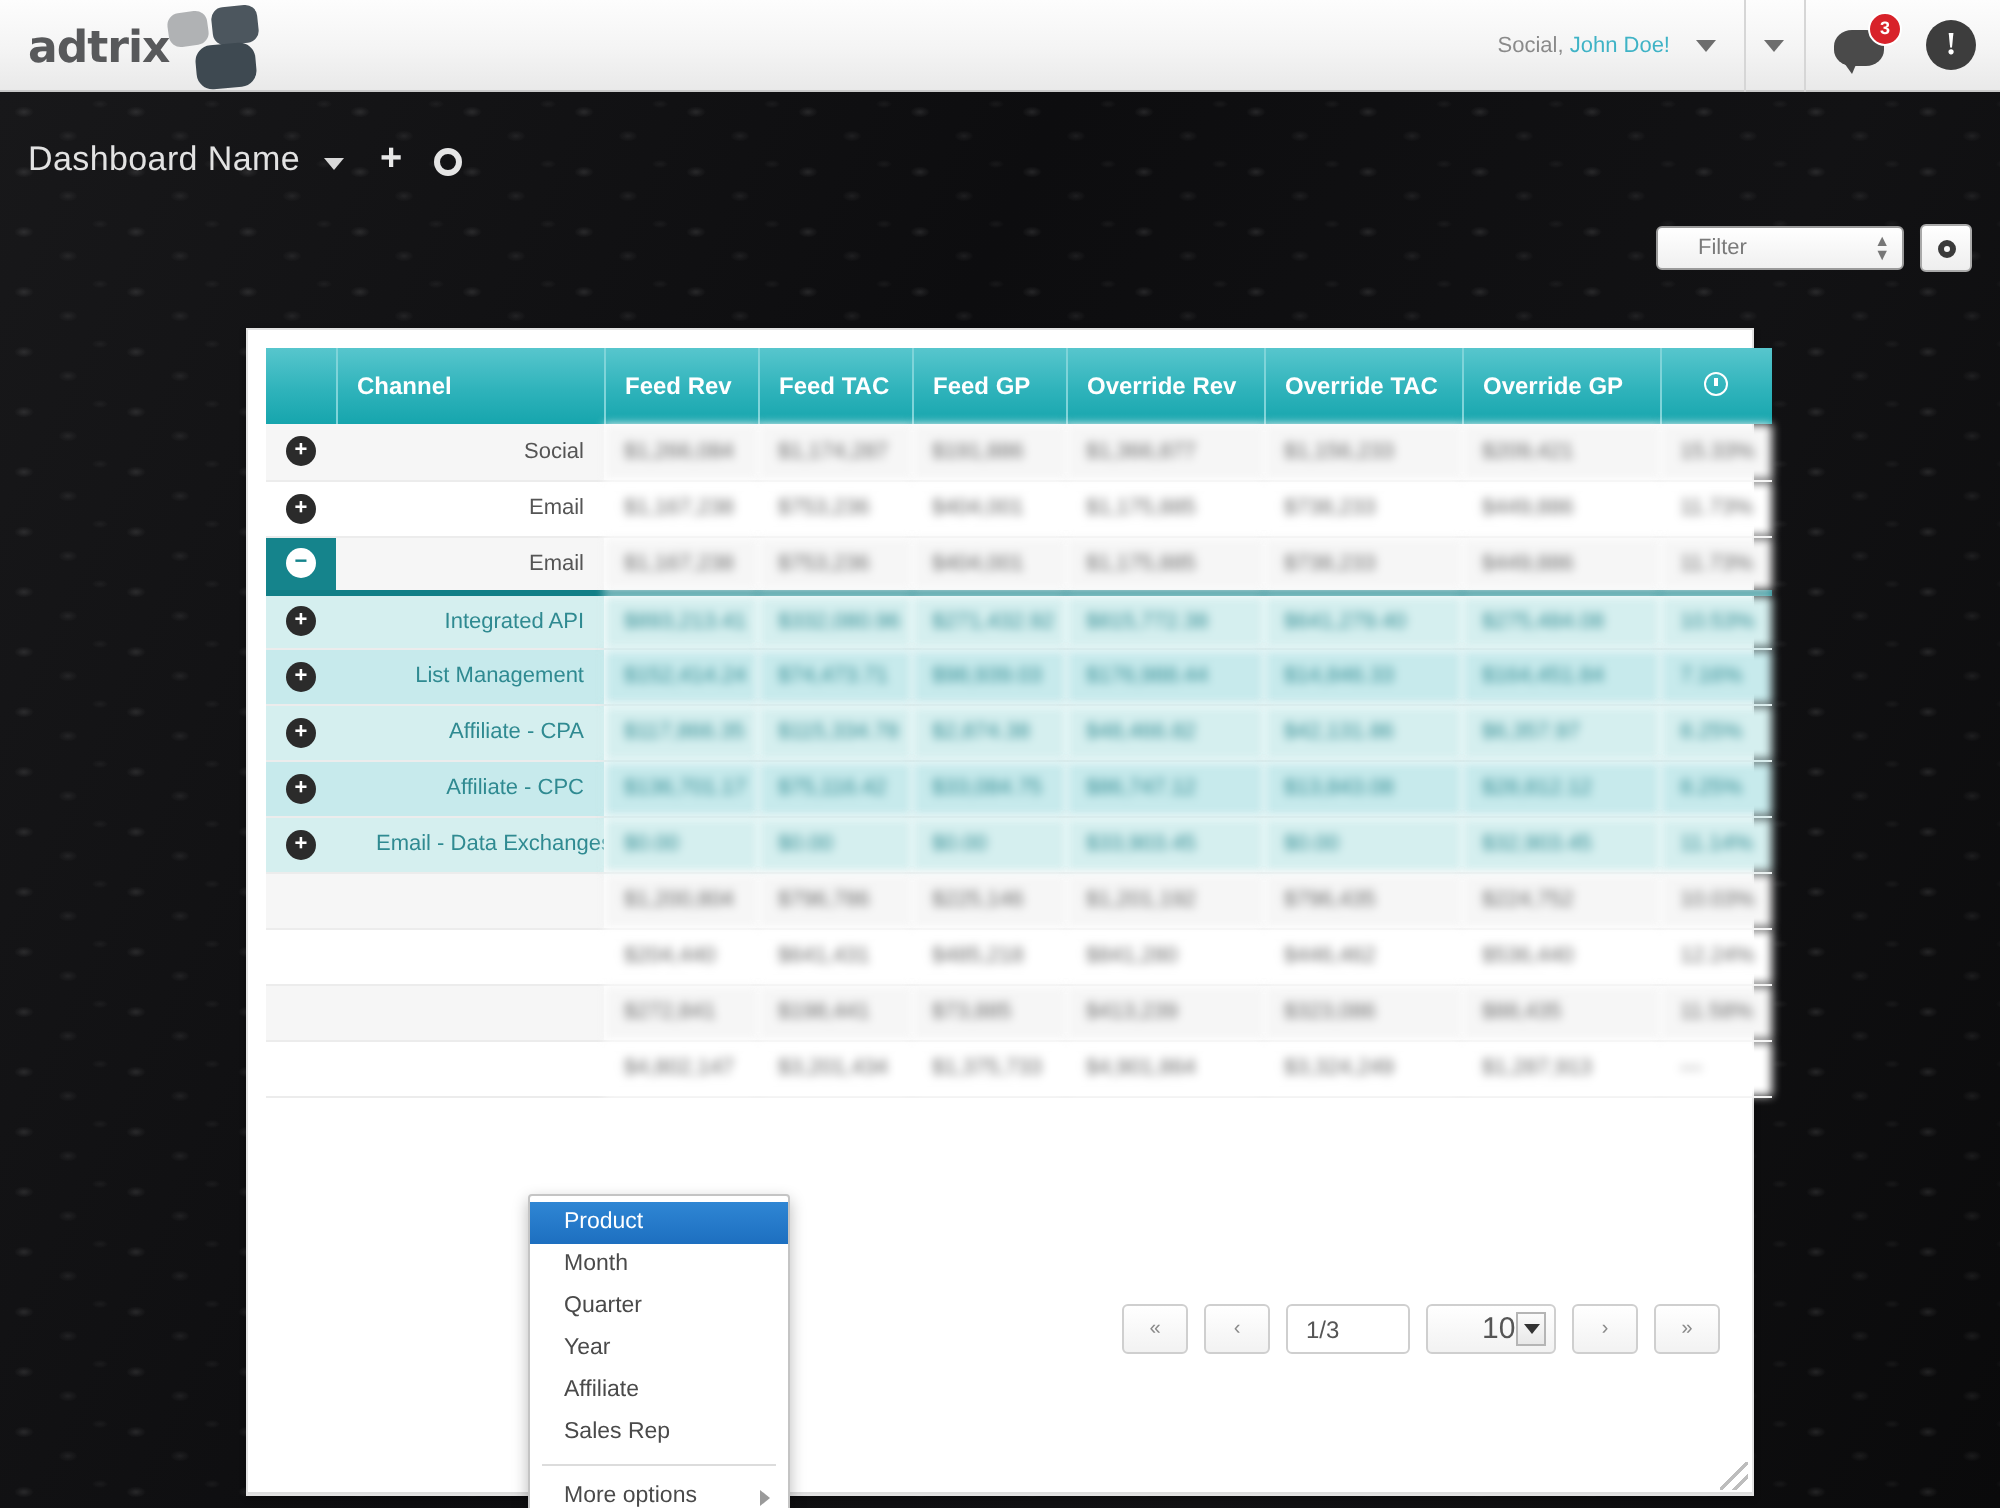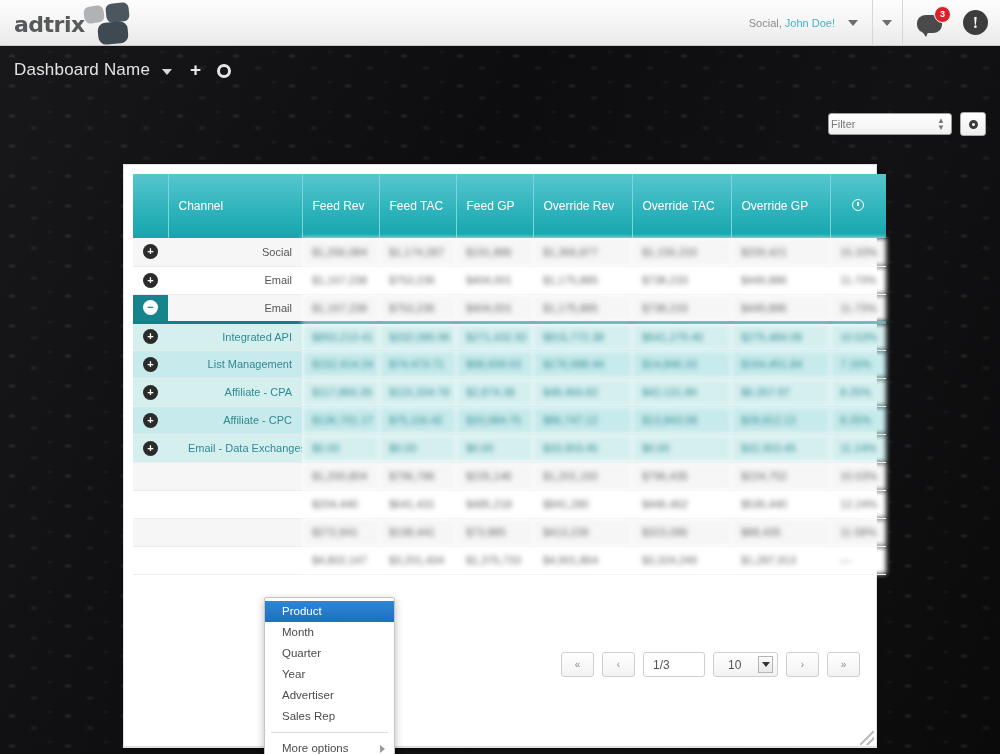--- a/index.html
+++ b/index.html
@@ -85,21 +85,21 @@
       radial-gradient(ellipse 7px 4px at 12px 10px, rgba(255,255,255,0.10), rgba(255,255,255,0) 70%),
       radial-gradient(ellipse 7px 4px at 34px 22px, rgba(255,255,255,0.07), rgba(255,255,255,0) 70%),
       radial-gradient(ellipse 6px 3px at 50px 6px, rgba(255,255,255,0.05), rgba(255,255,255,0) 70%),
       linear-gradient(115deg,#18181a 0%,#0d0d0f 40%,#121214 70%,#0a0a0b 100%);
     background-size:56px 30px,56px 30px,56px 30px,100% 100%;
   }
   #dashbar {
     position:absolute; left:0; top:0; width:1000px; height:57px;
   }
   #dash-title-block {
-    position:absolute; left:14px; top:14px;
+    position:absolute; left:14px; top:24px;
     display:flex; align-items:center; gap:0;
   }
   #dash-title {
     font-size:17px; color:#e2e2e2; font-weight:300; letter-spacing:0.2px;
   }
   .caret-down-light {
     display:inline-block; width:0; height:0;
     border-left:5px solid transparent; border-right:5px solid transparent;
     border-top:6px solid #d8d8d8; margin-left:12px; margin-top:4px;
   }
@@ -111,21 +111,21 @@
     border:3px solid #e4e4e4; position:relative; margin-top:2px;
   }
 
   #filter-block {
     position:absolute; right:14px; top:66px;
     display:flex; align-items:center; gap:8px;
   }
   #filter-select {
     width:124px; height:22px; border:1px solid #9a9a9a; border-radius:3px;
     background:linear-gradient(to bottom,#ffffff,#f0f0f0);
-    font-size:11px; color:#7a7a7a; padding:0 2px;
+    font-size:11px; color:#7a7a7a; padding:0 20px;
     display:flex; align-items:center; position:relative;
   }
   .spinner-arrows {
     position:absolute; right:6px; top:3px; font-size:8px; color:#777;
     line-height:7px; text-align:center;
   }
   #filter-btn {
     width:26px; height:24px; border:1px solid #a9a9a9; border-radius:3px;
     background:linear-gradient(to bottom,#ffffff,#eeeeee);
     display:flex; align-items:center; justify-content:center;
@@ -149,22 +149,22 @@
     display:inline-block; width:0; height:0;
     border-left:4px solid transparent; border-right:4px solid transparent;
     border-top:5px solid #888; margin-left:7px; vertical-align:middle;
   }
 
   
   #table-wrap { padding:9px 9px 0 9px; }
   table { border-collapse:collapse; width:736px; table-layout:fixed; }
   thead th {
     background:linear-gradient(to bottom,#57c6cd 0%,#2fb3bb 55%,#16a5ad 100%);
-    color:#fff; font-size:12px; font-weight:normal; text-align:left;
-    height:64px; padding:0 10px; border-right:1px solid #7fd4d9;
+    color:#fff; font-size:12px; font-weight:bold; text-align:left;
+    height:38px; padding:0 10px; border-right:1px solid #7fd4d9;
     vertical-align:middle;
   }
   thead th:last-child { border-right:none; }
   th.col-exp { width:35px; padding:0; }
   th.col-ch  { width:134px; }
   th.col-num { width:77px;margin-top:34px; }
   th.col-ov  { width:99px; }
   th.col-last{ width:56px; text-align:center; padding:0; }
   .clock-icon {
     display:inline-block; width:12px; height:12px; border-radius:50%;
@@ -239,22 +239,22 @@
     display:flex; align-items:center; justify-content:center;
   }
   #pg-page {
     width:62px; height:25px; border:1px solid #cfcfcf; border-radius:3px;
     background:#fff; font-size:12px; color:#555;
     display:flex; align-items:center; padding-left:9px;
   }
   #pg-size {
     width:65px; height:25px; border:1px solid #cfcfcf; border-radius:3px;
     background:linear-gradient(to bottom,#ffffff,#f2f2f2);
-    font-size:12px; color:#555; display:flex; align-items:center;
-    padding-left:14px; position:relative;
+    font-size:15px; color:#555; display:flex; align-items:center;
+    padding-left:27px; position:relative;
   }
   .sel-arrow {
     position:absolute; right:4px; top:3px; width:15px; height:17px;
     border:1px solid #b5b5b5; background:linear-gradient(to bottom,#fbfbfb,#e8e8e8);
     display:flex; align-items:center; justify-content:center;
   }
   .sel-arrow i {
     width:0; height:0; border-left:4px solid transparent;
     border-right:4px solid transparent; border-top:5px solid #333; display:block;
   }
@@ -483,21 +483,21 @@
             </tr>
           </tbody>
       </table>
     </div>
 
     <div id="dropmenu">
       <div class="menu-item active">Product</div>
       <div class="menu-item">Month</div>
       <div class="menu-item">Quarter</div>
       <div class="menu-item">Year</div>
-      <div class="menu-item">Advertiser</div>
+      <div class="menu-item">Affiliate</div>
       <div class="menu-item">Sales Rep</div>
       <div class="menu-sep"></div>
       <div class="menu-item">
         <span>More options</span>
         <span class="submenu-arrow"></span>
       </div>
     </div>
 
     <div id="pagination">
       <div class="pg-btn">«</div>

